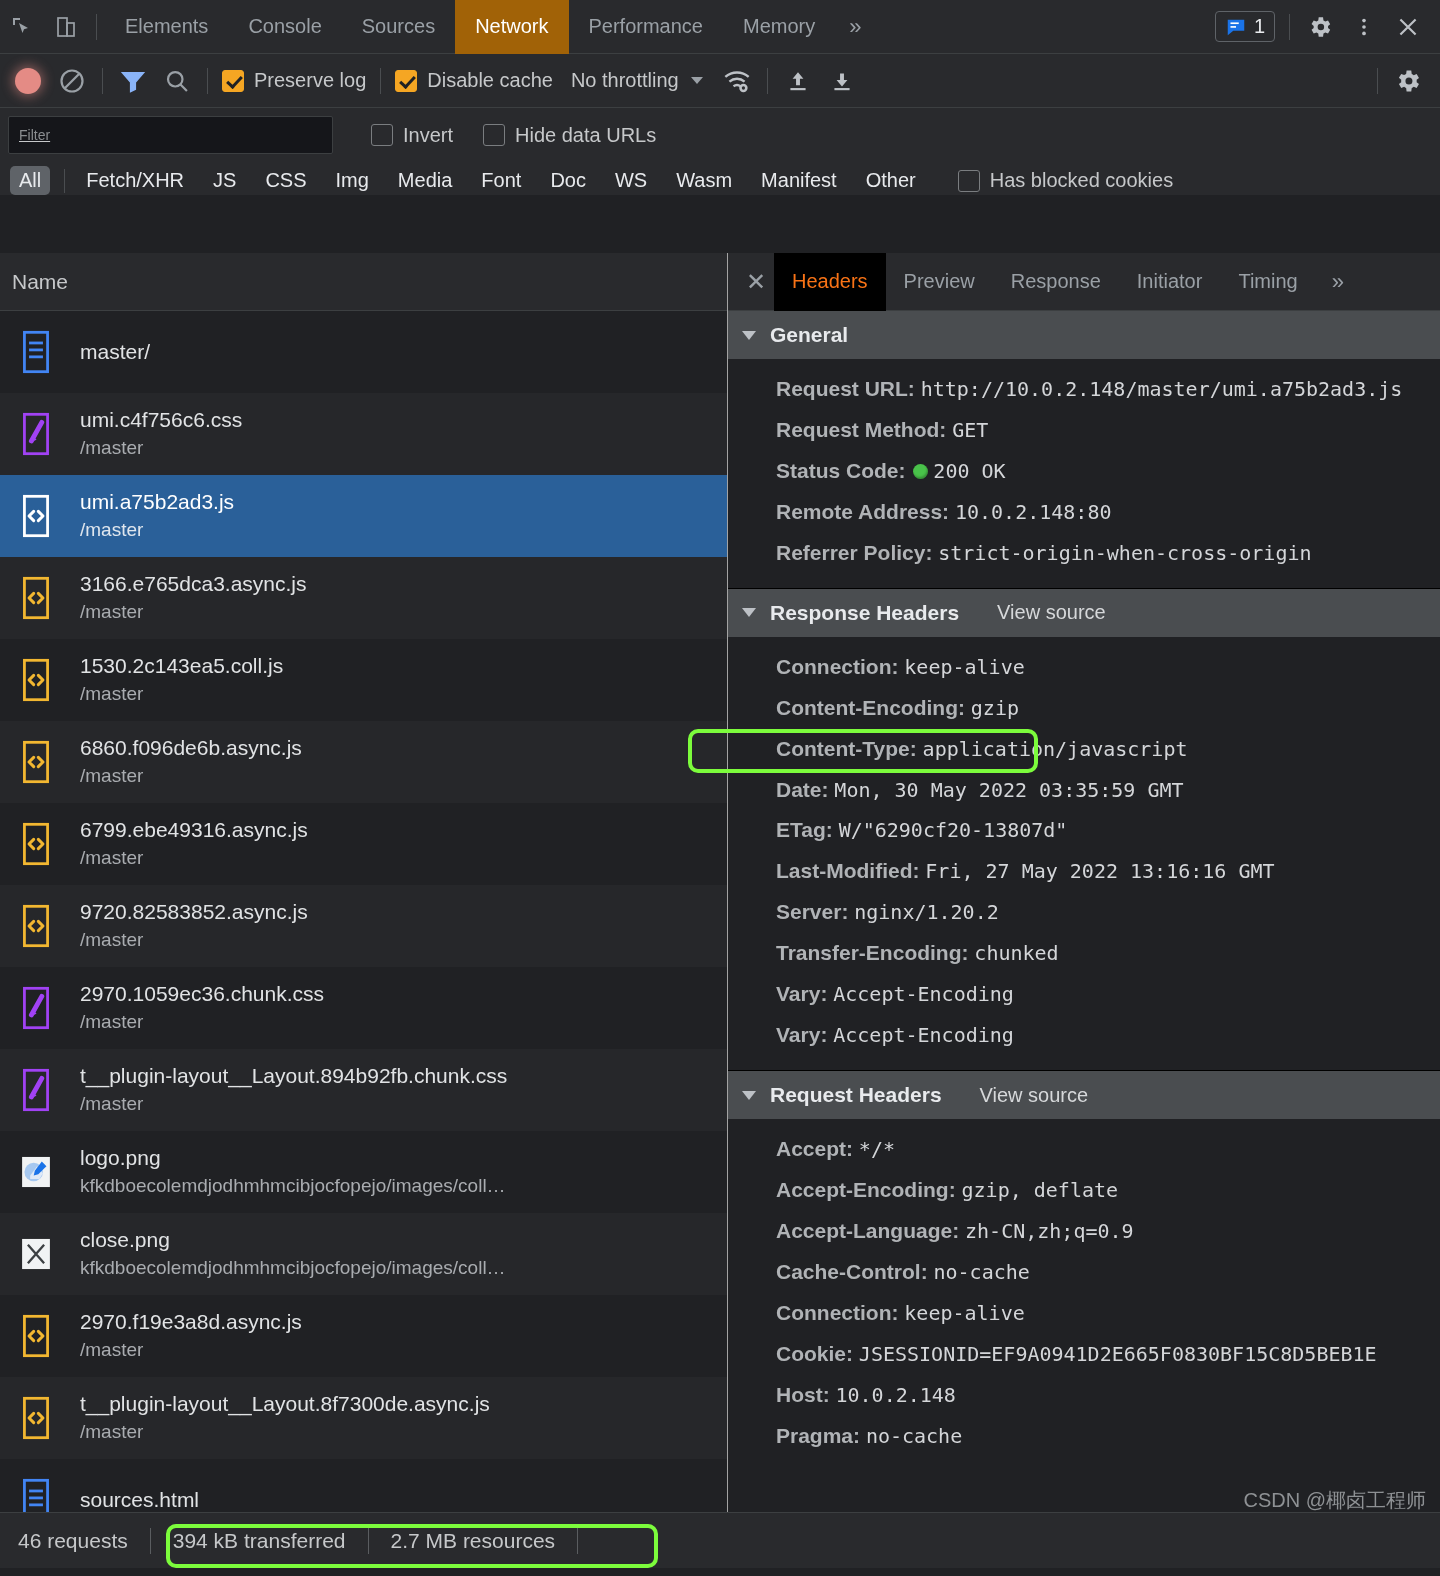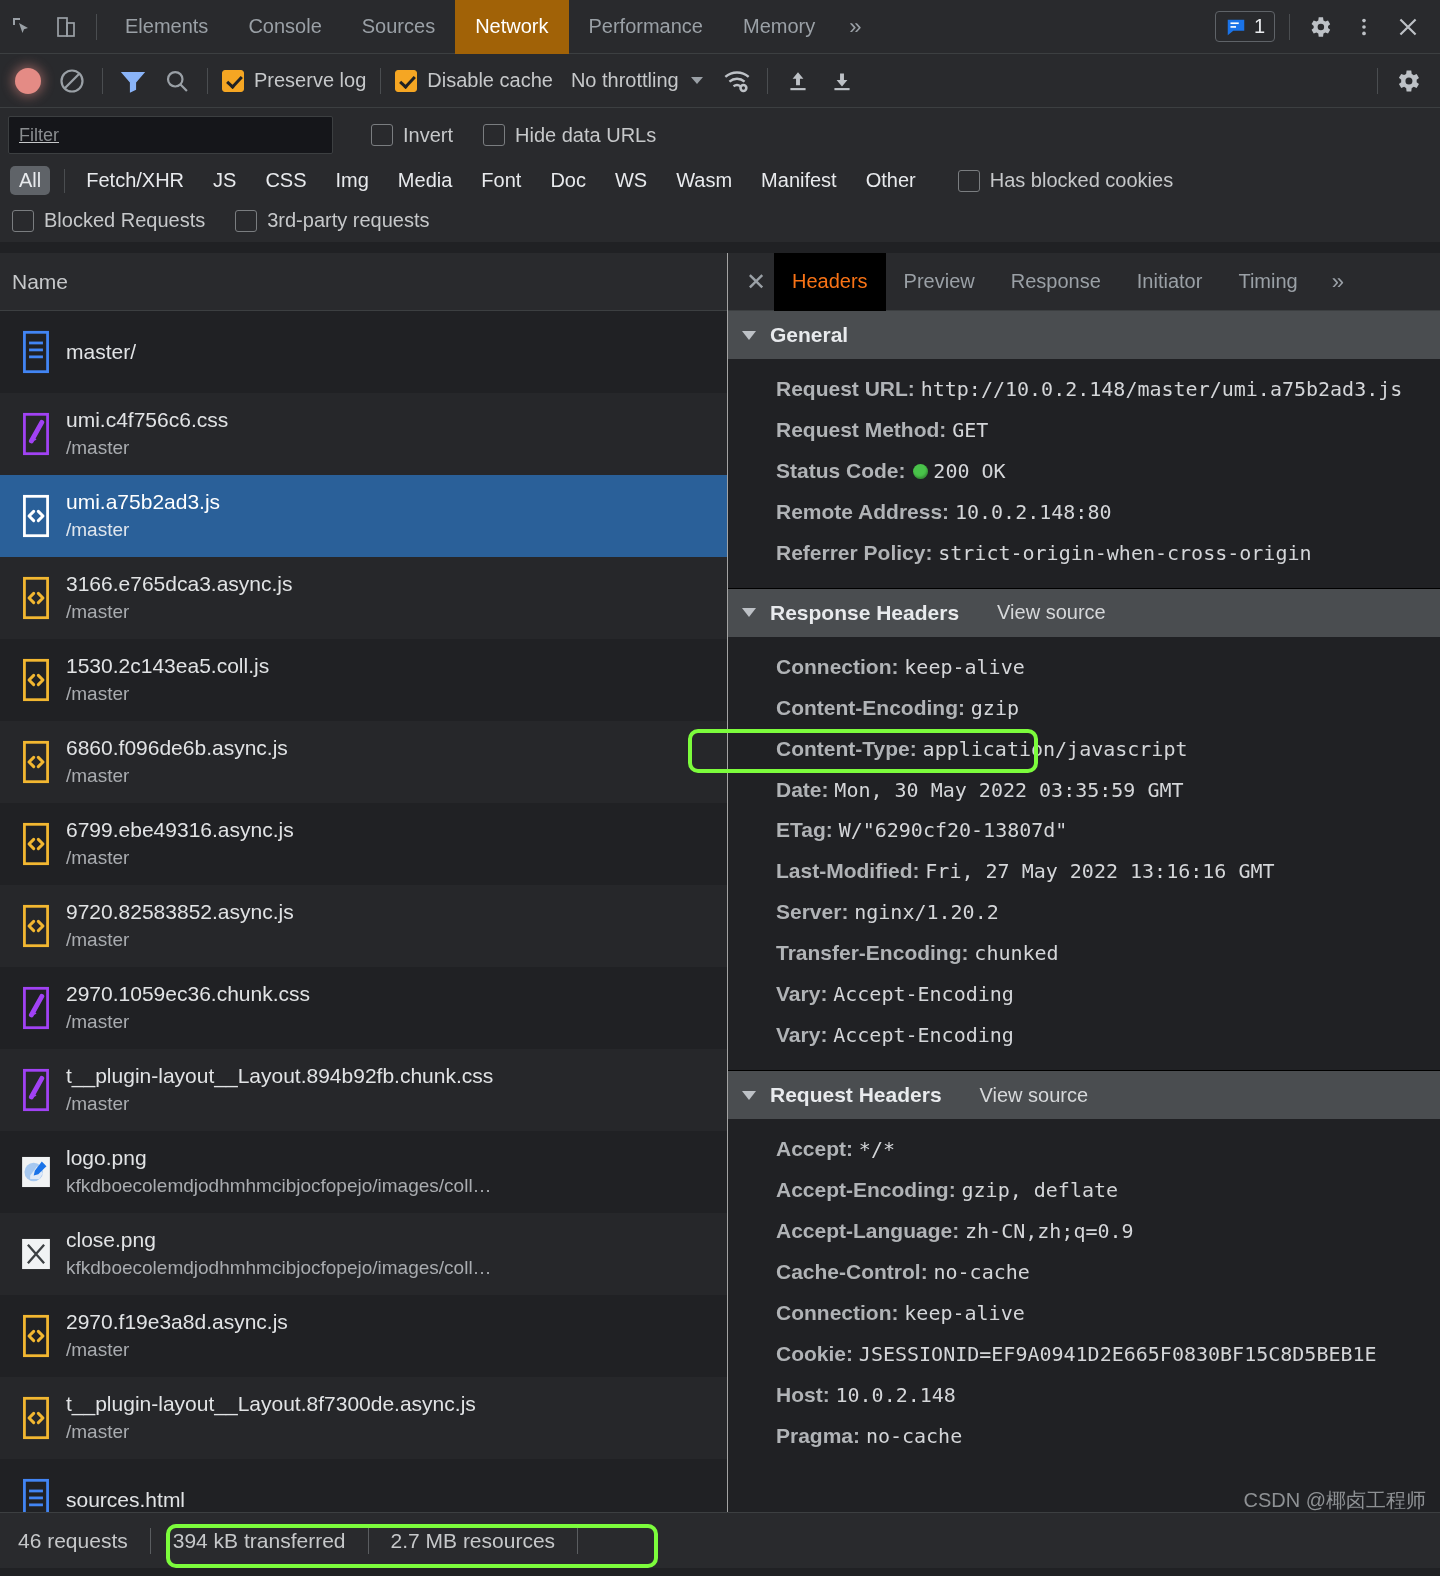--- a/index.html
+++ b/index.html
@@ -93,21 +93,21 @@
 
   
   .filter-bar {
     background:#292a2d;
     padding: 8px 8px 0 8px;
   }
   .filter-row1 { display:flex; align-items:center; gap:0; }
   .filter-input {
     width:325px; height:38px;
     background:#15161a; border:1px solid #3c3f41; border-radius:2px;
-    color:#c6c8ca; font-size:18px; padding:0 10px;
+    color:#c6c8ca; font-size:14px; padding:0 10px;
     font-family:"Liberation Sans", sans-serif;
     text-decoration:underline;
   }
   .filter-input::placeholder{ color:#8a8d90; }
   .filter-row1 .chk-label{ margin-left:38px; }
   .filter-row2 {
     display:flex; align-items:center; gap:0; margin-top:12px; padding-left:2px;
   }
   .type-pill {
     font-size:20px; color:#e8eaed; padding:3px 9px; border-radius:5px;
@@ -132,21 +132,21 @@
     height:58px; flex:none;
     background:#292a2d;
     border-bottom:1px solid #3c3f41;
     display:flex; align-items:center;
     padding-left:12px;
     font-size:21px; color:#c6c8ca;
   }
   .req-list { flex:1; overflow:hidden; }
   .req-row {
     height:82px; display:flex; align-items:center;
-    padding-left:18px; gap:12px; cursor:pointer;
+    padding-left:18px; gap:26px; cursor:pointer;
   }
   .req-row:nth-child(odd){ background:#202124; }
   .req-row:nth-child(even){ background:#26272a; }
   .req-row.selected { background:#2a6099; }
   .req-ico { width:36px;height:44px;flex:none; }
   .req-text { overflow:hidden; }
   .req-name { font-size:21px; color:#e1e3e5; white-space:nowrap; line-height:1.25; }
   .req-row.selected .req-name { color:#fff; }
   .req-url { font-size:19px; color:#a9acb0; white-space:nowrap; line-height:1.3; margin-top:3px;}
   .req-row.selected .req-url { color:#dfe6ee; }
@@ -366,30 +366,20 @@
     <div class="type-pill">WS</div>
     <div class="type-pill">Wasm</div>
     <div class="type-pill">Manifest</div>
     <div class="type-pill">Other</div>
     <label class="chk-label" style="margin-left:22px;">
       <span class="chk"></span>
       <span>Has blocked cookies</span>
     </label>
   </div>
 
-  <div class="filter-row3">
-    <label class="chk-label">
-      <span class="chk"></span>
-      <span>Blocked Requests</span>
-    </label>
-    <label class="chk-label">
-      <span class="chk"></span>
-      <span>3rd-party requests</span>
-    </label>
-  </div>
 </div>
 
 <div class="main">
 
   <div class="left-pane">
     <div class="col-header">
       <span>Name</span>
     </div>
     <div class="req-list" id="req-list">
         <div class="req-row">

